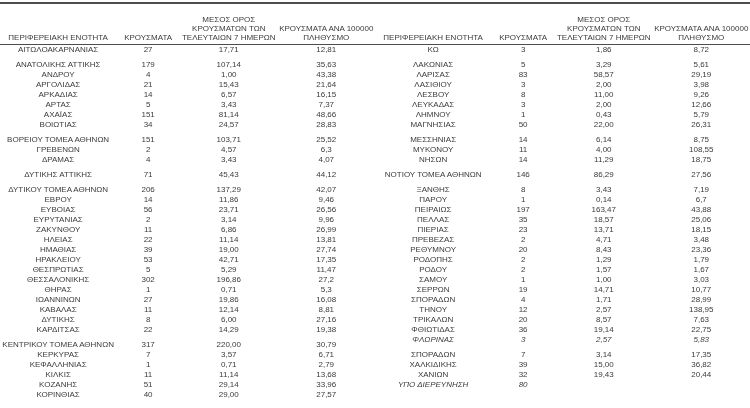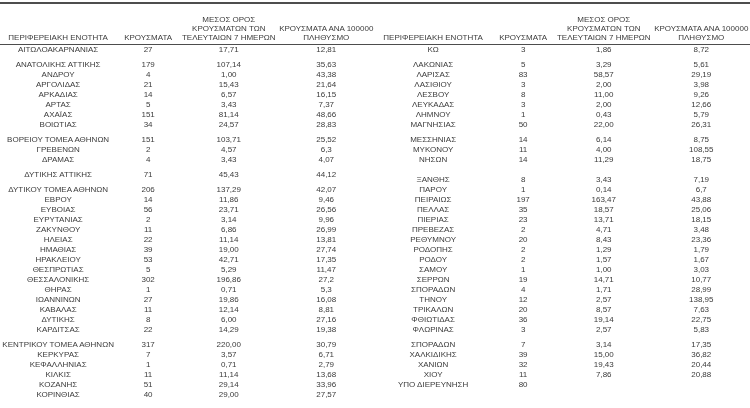--- a/index.html
+++ b/index.html
@@ -20,21 +20,21 @@
     font-size:8px; font-weight:normal; text-align:center;
     padding:0; line-height:10px; white-space:nowrap; overflow:hidden;
   }
   thead th {
     vertical-align:bottom; line-height:9px; padding-bottom:2px;
     border-bottom:1.5px solid #4d4d4d; height:38px;
   }
   thead th.wrap { white-space:normal; }
   tbody tr.gap-row td { height:5px; line-height:5px; }
   tbody tr.data-row td { height:10px; }
-  tbody tr.italic-row td { }
+  tbody tr.italic-row td { font-style:italic; }
 </style>
 </head>
 <body>
 
 <div class="sheet">
   <div class="top-rule"></div>
   <div class="tables">
 
     <table id="left-table">
       <colgroup>
@@ -352,20 +352,26 @@
           </tr>
           <tr class="data-row">
             <td>ΝΗΣΩΝ</td>
             <td>14</td>
             <td>11,29</td>
             <td>18,75</td>
           </tr>
           <tr class="gap-row">
             <td colspan="4"></td>
           </tr>
+          <tr class="data-row">
+            <td>ΝΟΤΙΟΥ ΤΟΜΕΑ ΑΘΗΝΩΝ</td>
+            <td>146</td>
+            <td>86,29</td>
+            <td>27,56</td>
+          </tr>
           <tr class="gap-row">
             <td colspan="4"></td>
           </tr>
           <tr class="data-row">
             <td>ΞΑΝΘΗΣ</td>
             <td>8</td>
             <td>3,43</td>
             <td>7,19</td>
           </tr>
           <tr class="data-row">
@@ -471,26 +477,20 @@
             <td>ΧΑΛΚΙΔΙΚΗΣ</td>
             <td>39</td>
             <td>15,00</td>
             <td>36,82</td>
           </tr>
           <tr class="data-row">
             <td>ΧΑΝΙΩΝ</td>
             <td>32</td>
             <td>19,43</td>
             <td>20,44</td>
-          </tr>
-          <tr class="data-row">
-            <td>ΧΙΟΥ</td>
-            <td>11</td>
-            <td>7,86</td>
-            <td>20,88</td>
           </tr>
           <tr class="data-row italic-row">
             <td>ΥΠΟ ΔΙΕΡΕΥΝΗΣΗ</td>
             <td>80</td>
             <td></td>
             <td></td>
           </tr>
         </tbody>
     </table>
 

